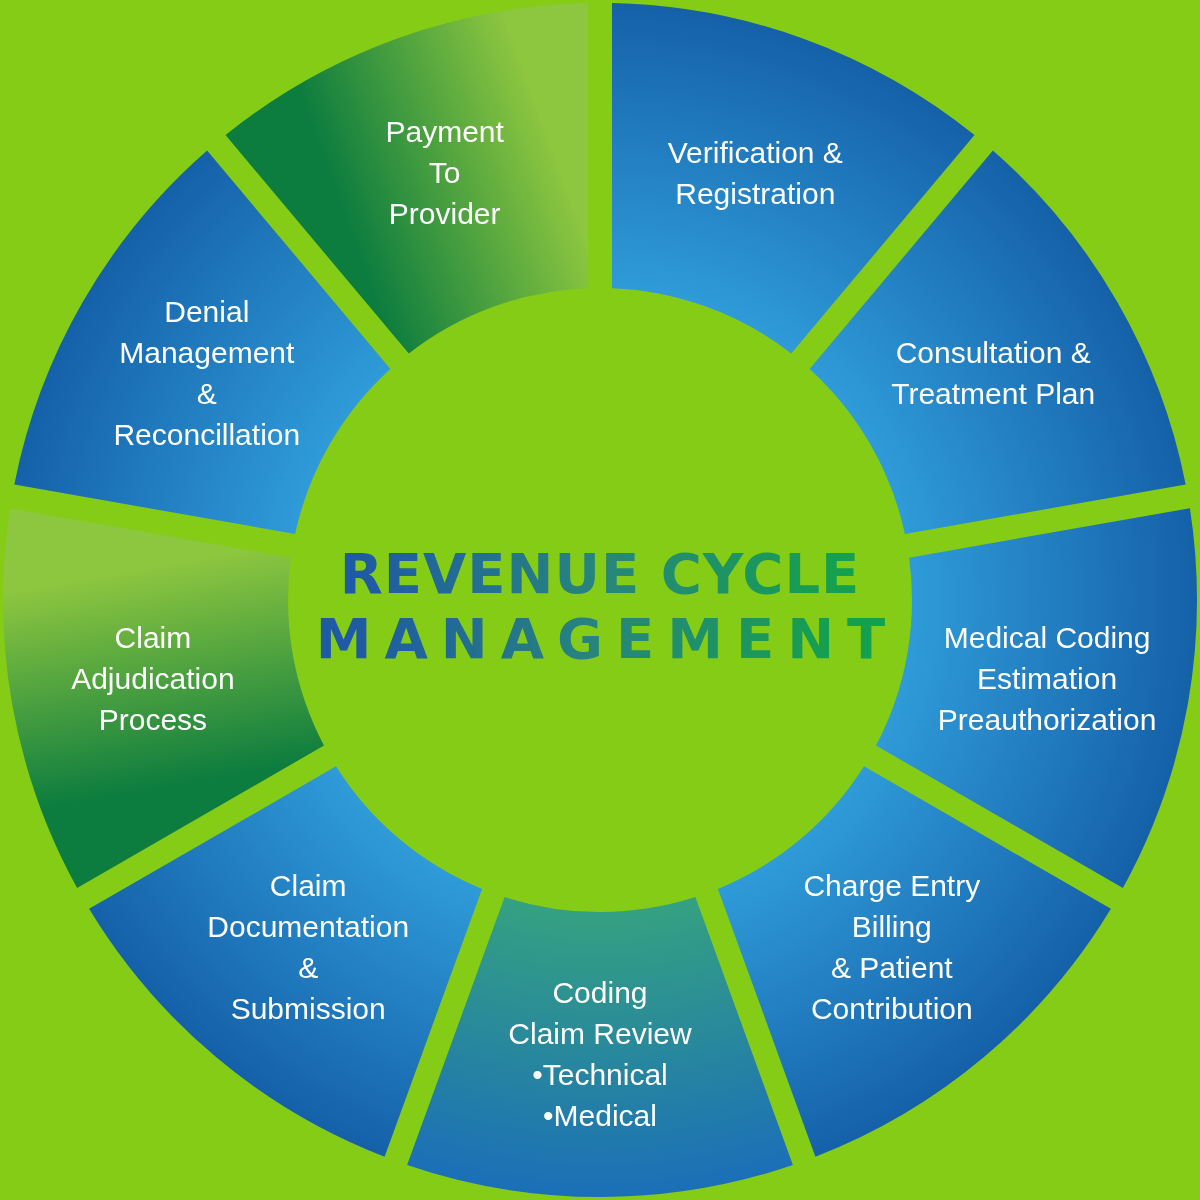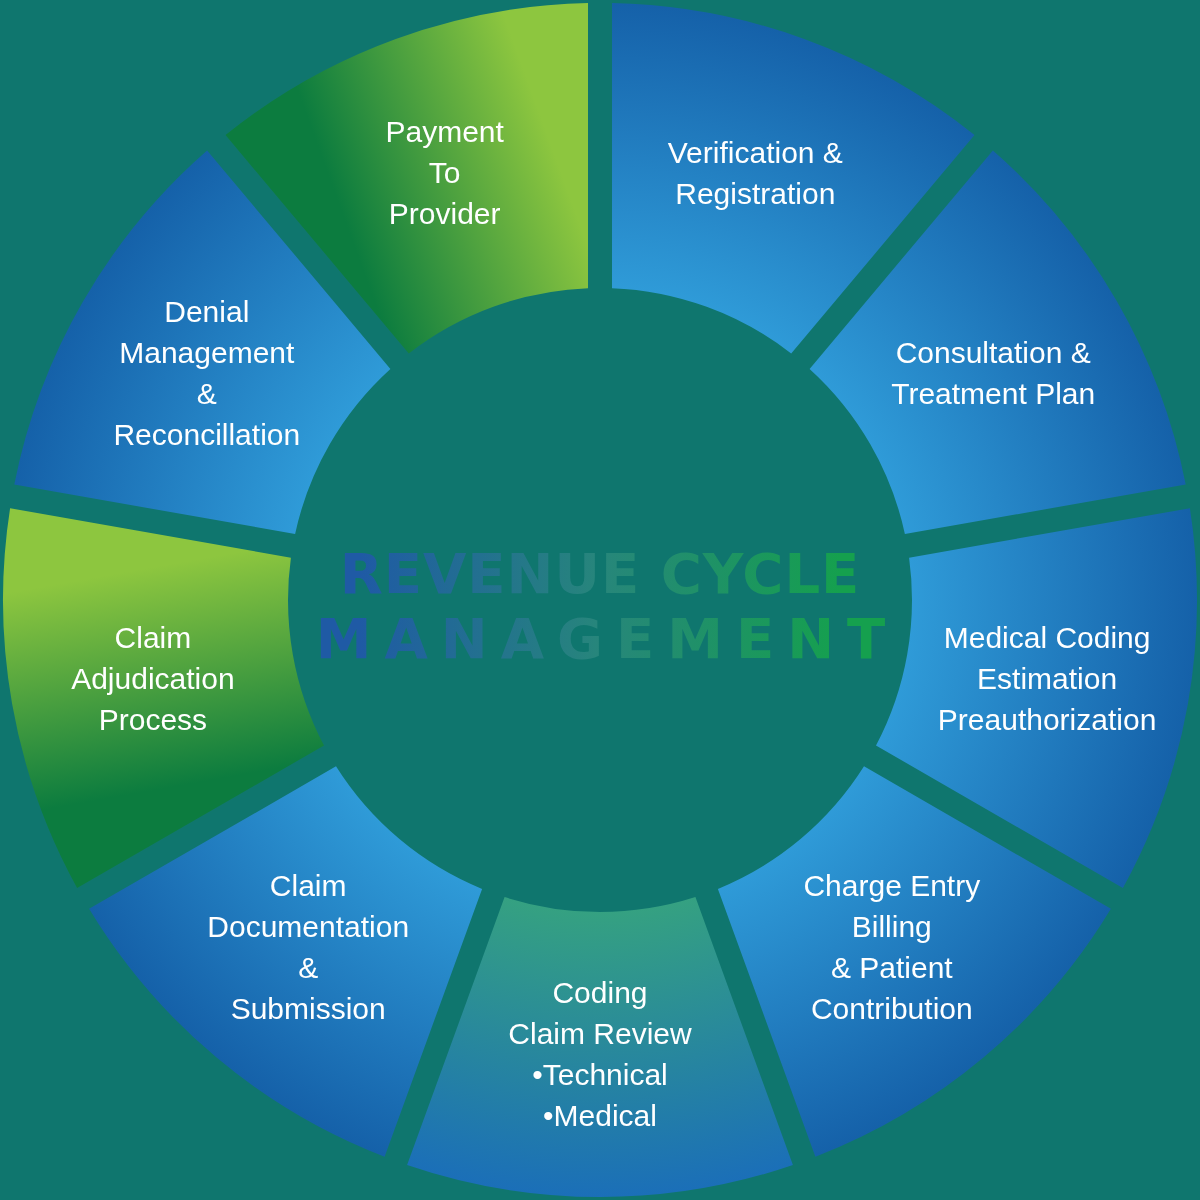--- a/index.html
+++ b/index.html
@@ -4,21 +4,21 @@
 <style>
   html, body {
     margin: 0;
     padding: 0;
     background: #ffffff;
   }
   .stage {
     position: relative;
     width: 1200px;
     height: 1200px;
-    background: #0f766e;
+    background: #84cc16;
     overflow: hidden;
   }
   svg { display: block; }
   .seg-label {
     font-family: "Liberation Sans", sans-serif;
     font-size: 30px;
     font-weight: 400;
     text-anchor: middle;
   }
   .title-line {

